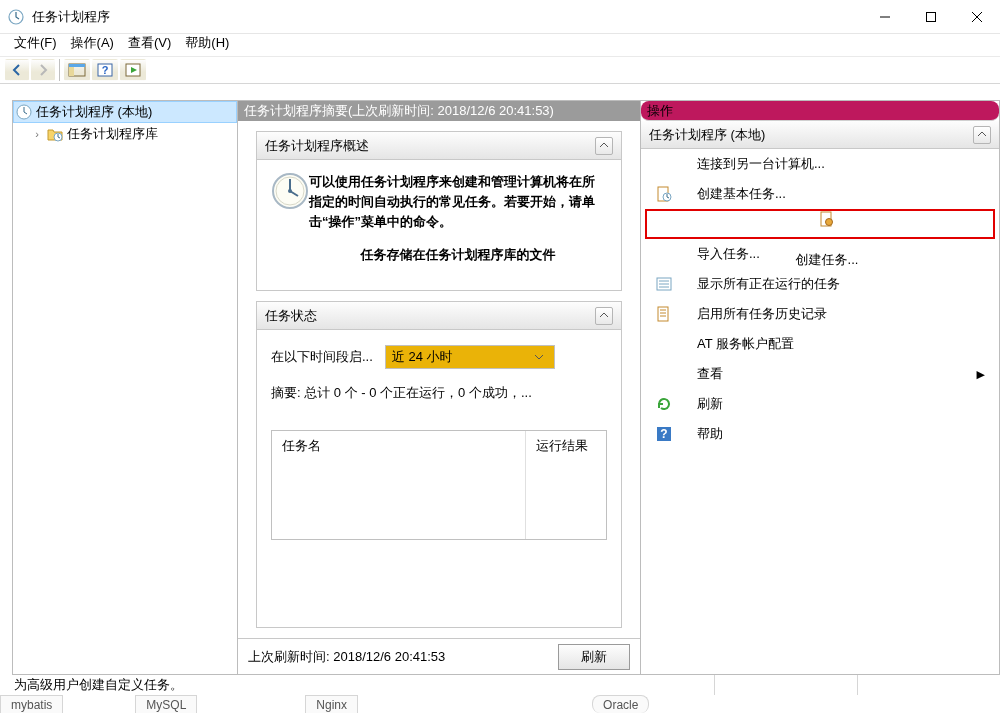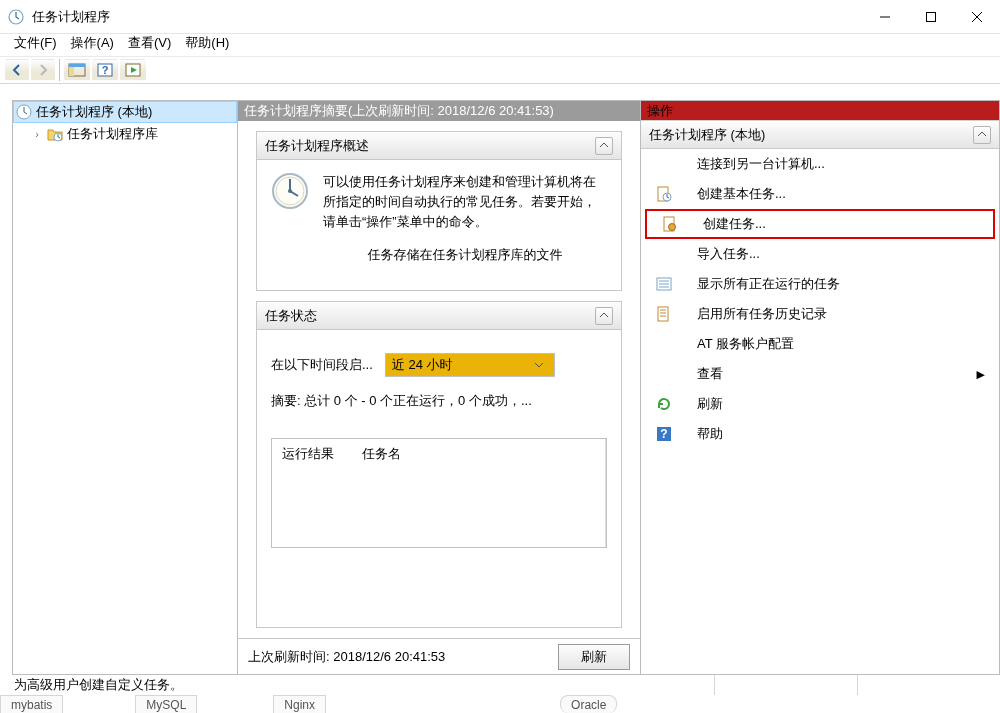--- a/index.html
+++ b/index.html
@@ -39,59 +39,59 @@
   .expander { width: 12px; text-align: center; color: #777; font-size: 11px; }
   .folder-icon { width: 16px; height: 16px; }
 
   
   .center-header { height: 20px; background: #9b9b9b; color: #fff; font-size: 13px; display: flex; align-items: center; padding: 0 6px; }
   .center-body { flex: 1; overflow: hidden; padding: 10px 18px 10px 18px; display: flex; flex-direction: column; gap: 10px; }
   .section { border: 1px solid #c8c8c8; display: flex; flex-direction: column; }
   .section-head { height: 28px; background: linear-gradient(#fdfdfd,#e5e5e5); border-bottom: 1px solid #c8c8c8; display: flex; align-items: center; padding: 0 8px; font-size: 13px; }
   .chev { margin-left: auto; width: 18px; height: 18px; border: 1px solid #b5b5b5; border-radius: 2px; display: flex; align-items:center; justify-content:center; background: linear-gradient(#fff,#e8e8e8); }
   .chev svg { width: 8px; height: 5px; }
-  .overview-body { padding: 12px 14px 0 14px; display: flex; gap: 14px; height: 130px; overflow: hidden; }
+  .overview-body { padding: 12px 14px 0 14px; display: flex; height: 130px; overflow: hidden; font-weight: bold; }
   .big-clock { width: 38px; height: 38px; flex-shrink: 0; }
   .overview-text { font-size: 13px; line-height: 20px; }
   .overview-tail { color: #000; font-size: 13px; text-align: center; margin-top: 14px; }
 
-  .status-body { padding: 20px 14px; font-size: 13px; }
+  .status-body { padding: 12px 14px; font-size: 13px; }
   .status-row { display: flex; align-items: center; gap: 12px; height: 30px; }
   .dropdown { width: 170px; height: 24px; border: 1px solid #c0c0c0; display: flex; align-items: center; padding: 0 6px; font-size: 13px; background: #eab308; }
   .dd-arrow { margin-left: auto; width: 18px; display:flex; justify-content:center;}
   .summary-line { margin-top: 12px; font-size: 13px; }
 
   .task-list { margin-top: 28px; border: 1px solid #c0c0c0; height: 110px; display: flex; font-size: 13px; }
   .task-col { padding: 6px 10px; }
   .task-col.name { flex: 1; border-right: 1px solid #e0e0e0; }
   .task-col.res { width: 80px; }
 
   .footer-bar { height: 36px; border-top: 1px solid #c8c8c8; display: flex; align-items: center; padding: 0 10px; font-size: 13px; }
   .refresh-btn { margin-left: auto; height: 26px; padding: 0 22px; border: 1px solid #9a9a9a; background: linear-gradient(#fdfdfd,#e5e5e5); font-size: 13px; }
 
   
-  .actions-head { height: 20px; background: #b91c1c; border-bottom: 1px solid #d0d0d0; display: flex; align-items: center; padding: 0 6px; font-size: 13px; font-weight: 400;}
+  .actions-head { height: 20px; background: #be185d; border-bottom: 1px solid #d0d0d0; display: flex; align-items: center; padding: 0 6px; font-size: 13px; font-weight: 400; border-radius: 8px;}
   .actions-scroll { flex: 1; }
   .actions-group-head { height: 28px; background: linear-gradient(#fdfdfd,#e5e5e5); border-bottom: 1px solid #c8c8c8; display: flex; align-items: center; padding: 0 8px; font-size: 13px; }
   .act-item { height: 30px; display: flex; align-items: center; gap: 24px; padding-left: 14px; font-size: 13px; position: relative; }
   .act-item .icon { width: 18px; height: 18px; display:flex; align-items:center; justify-content:center; }
   .act-item .arrow { margin-left: auto; margin-right: 14px; color: #000; font-size: 11px; }
-  .highlight-box { border: 2px solid #e10000; margin: 0 4px 0 4px; }
+  .highlight-box { border: 2px solid #e10000; margin: 0 4px 0 4px; flex-direction: column; }
 
   
   .statusbar { position: absolute; left: 12px; right: 0; bottom: 18px; height: 20px; display: flex; align-items: center; font-size: 13px; padding-left: 2px; }
   .statusbar-cells { position: absolute; right: 0; display: flex; }
   .statusbar-cell { width: 143px; height: 20px; border-left: 1px solid #d6d6d6; }
 
   
   .bottom-tabs { position: absolute; left: 0; right: 0; bottom: 0; height: 18px; display: flex; font-size: 12px; color: #555; }
   .bottom-tab { border: 1px solid #d6d6d6; border-bottom: none; padding: 0 10px; background: #fafafa; display:flex; align-items:center; height: 18px; }
   .bottom-tab:first-child { }
   .bottom-tab.n2 { margin-left: 72px; }
-  .bottom-tab.n3 { margin-left: 76px; }
+  .bottom-tab.n3 { margin-left: 108px; }
   .bottom-tab.n4 { margin-left: 234px; border-radius: 8px; }
 
   svg { display: block; }
 </style>
 </head>
 <body>
 
 <div class="titlebar">
   <span class="app-icon">
     <svg viewBox="0 0 16 16">
@@ -231,22 +231,22 @@
               <span class="dd-arrow">
                   <svg width="8" height="5" viewBox="0 0 8 5">
                     <path d="M0 0 L4 4 L8 0" fill="none" stroke="#555"></path>
                   </svg>
                 </span>
             </div>
           </div>
           <div class="summary-line">摘要: 总计 0 个 - 0 个正在运行，0 个成功，...</div>
 
           <div class="task-list">
+            <div class="task-col name">任务名</div>
             <div class="task-col res">运行结果</div>
-            <div class="task-col name">任务名</div>
           </div>
         </div>
       </div>
 
     </div>
     <div class="footer-bar">
       <span>上次刷新时间: 2018/12/6 20:41:53</span>
       <button class="refresh-btn">刷新</button>
     </div>
   </div>

